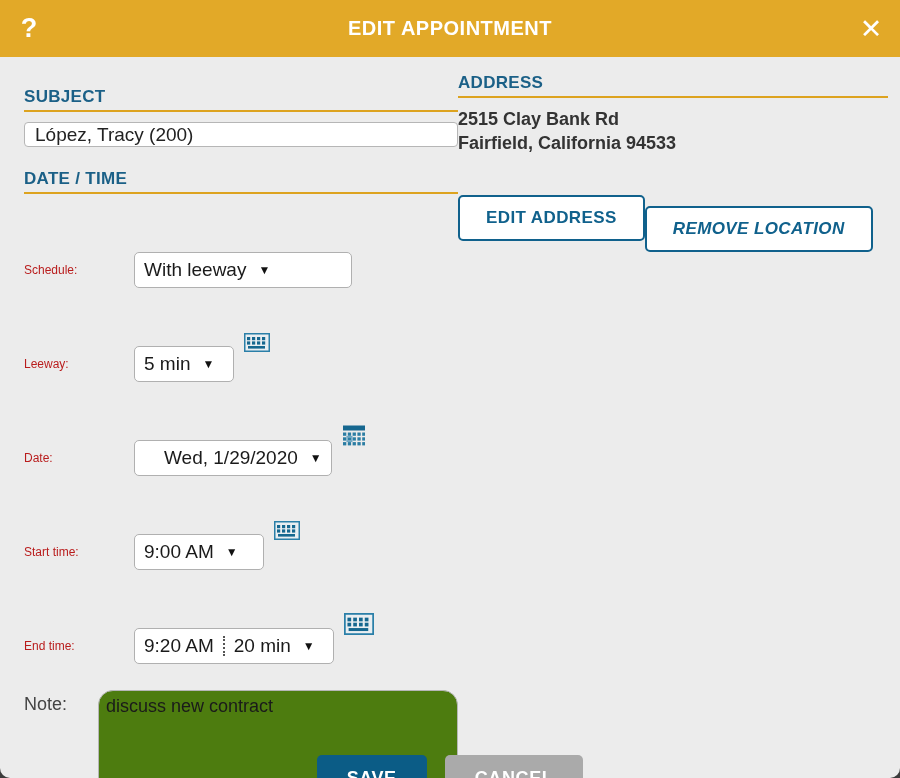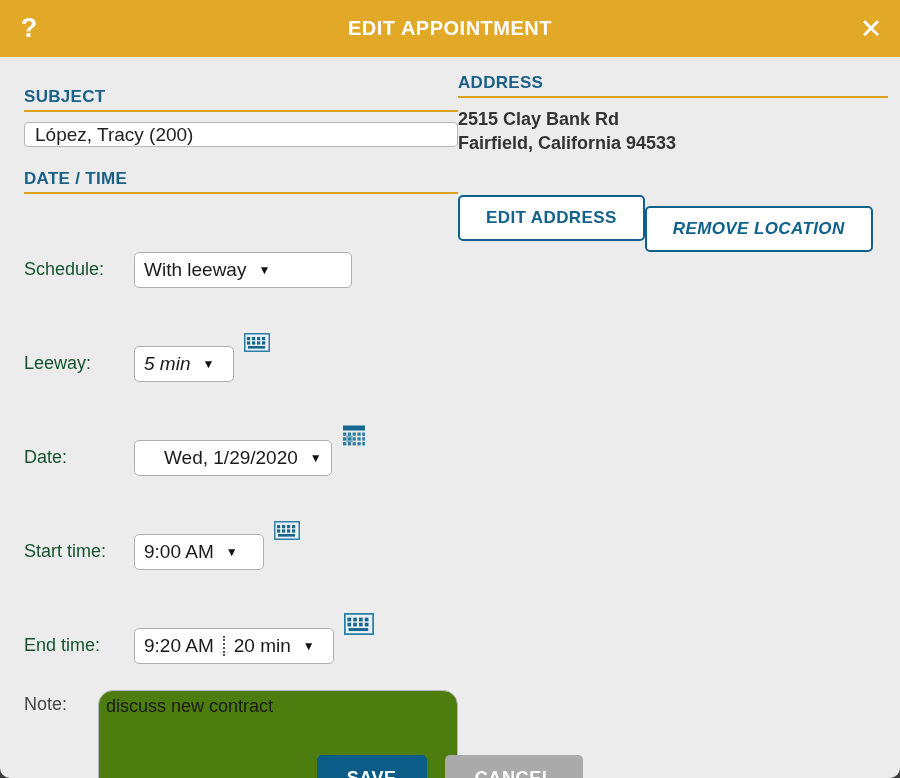--- a/index.html
+++ b/index.html
@@ -97,22 +97,22 @@
     outline: none;
   }
 
   
   .field-row {
     display: flex;
     align-items: center;
     margin-top: 14px;
   }
   .field-label {
-    font-size: 18px;
-    color: #14532d;
+    font-size: 12px;
+    color: #b91c1c;
     width: 110px;
     flex: 0 0 auto;
     margin-top: 43px;
   }
   .select-box {
     position: relative;
     display: inline-flex;
     align-items: center;
     height: 36px;
     background: #ffffff;
@@ -126,21 +126,21 @@
     box-sizing: border-box;
     margin-top: 44px;
   }
   .select-box .caret {
     margin-left: 12px;
     font-size: 12px;
     color: #111;
     line-height: 1;
   }
   .sel-w-schedule { min-width: 218px; }
-  .sel-w-leeway   { min-width: 100px; font-style: italic; }
+  .sel-w-leeway   { min-width: 100px; }
   .sel-w-date     { min-width: 190px; padding-left: 29px; }
   .sel-w-start    { min-width: 130px; }
   .sel-w-end      { min-width: 200px; }
 
   .dur-sep {
     display: inline-block;
     width: 0;
     height: 20px;
     margin: 0 9px;
     border-left: 2px dotted #555;

